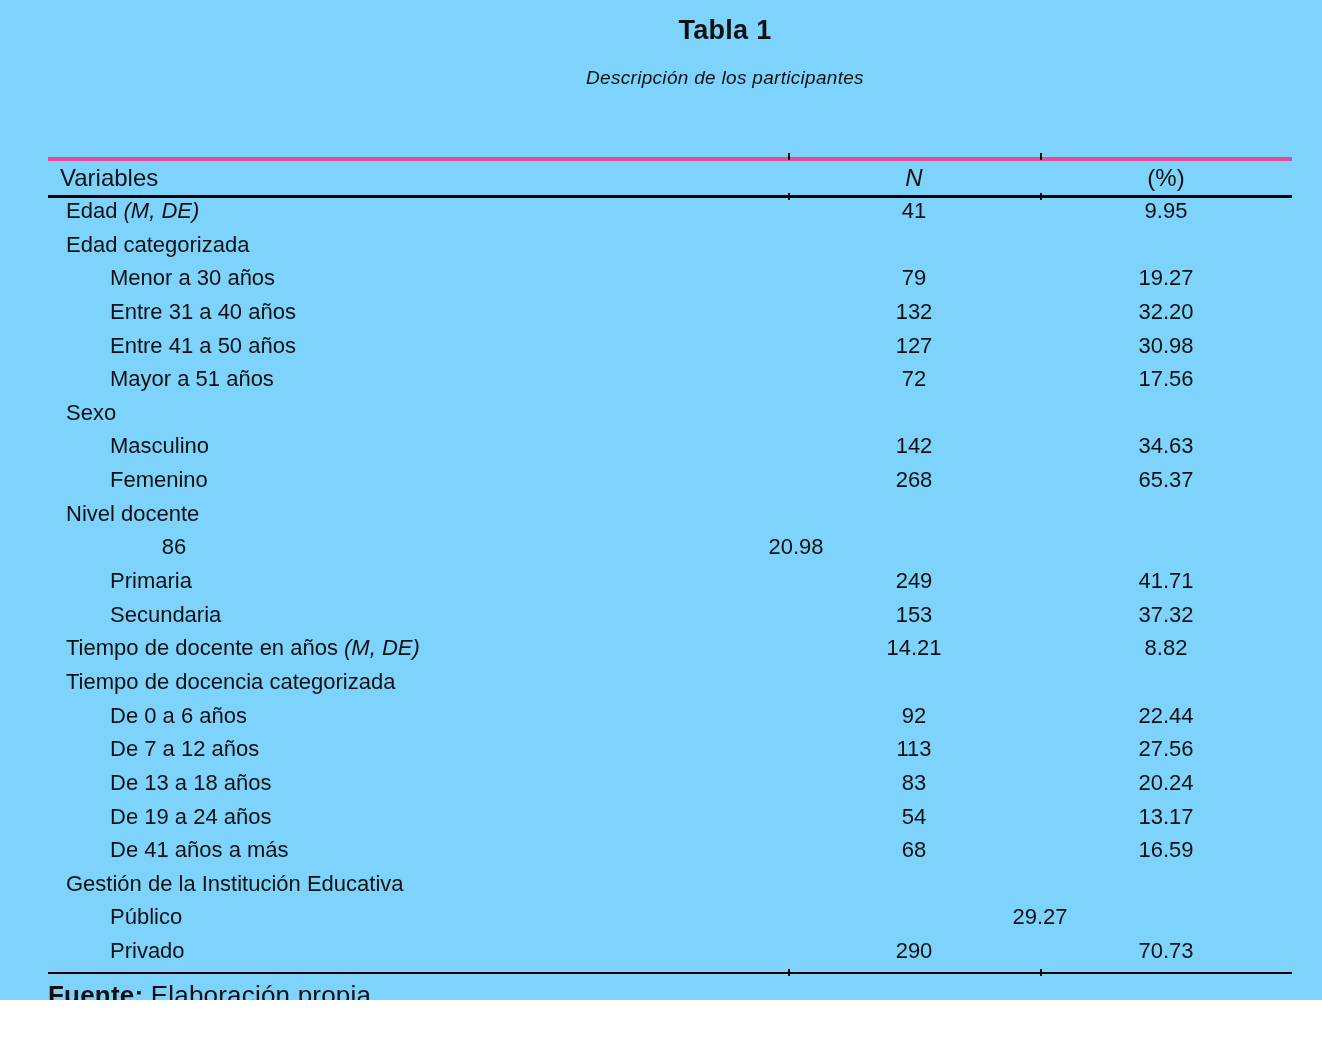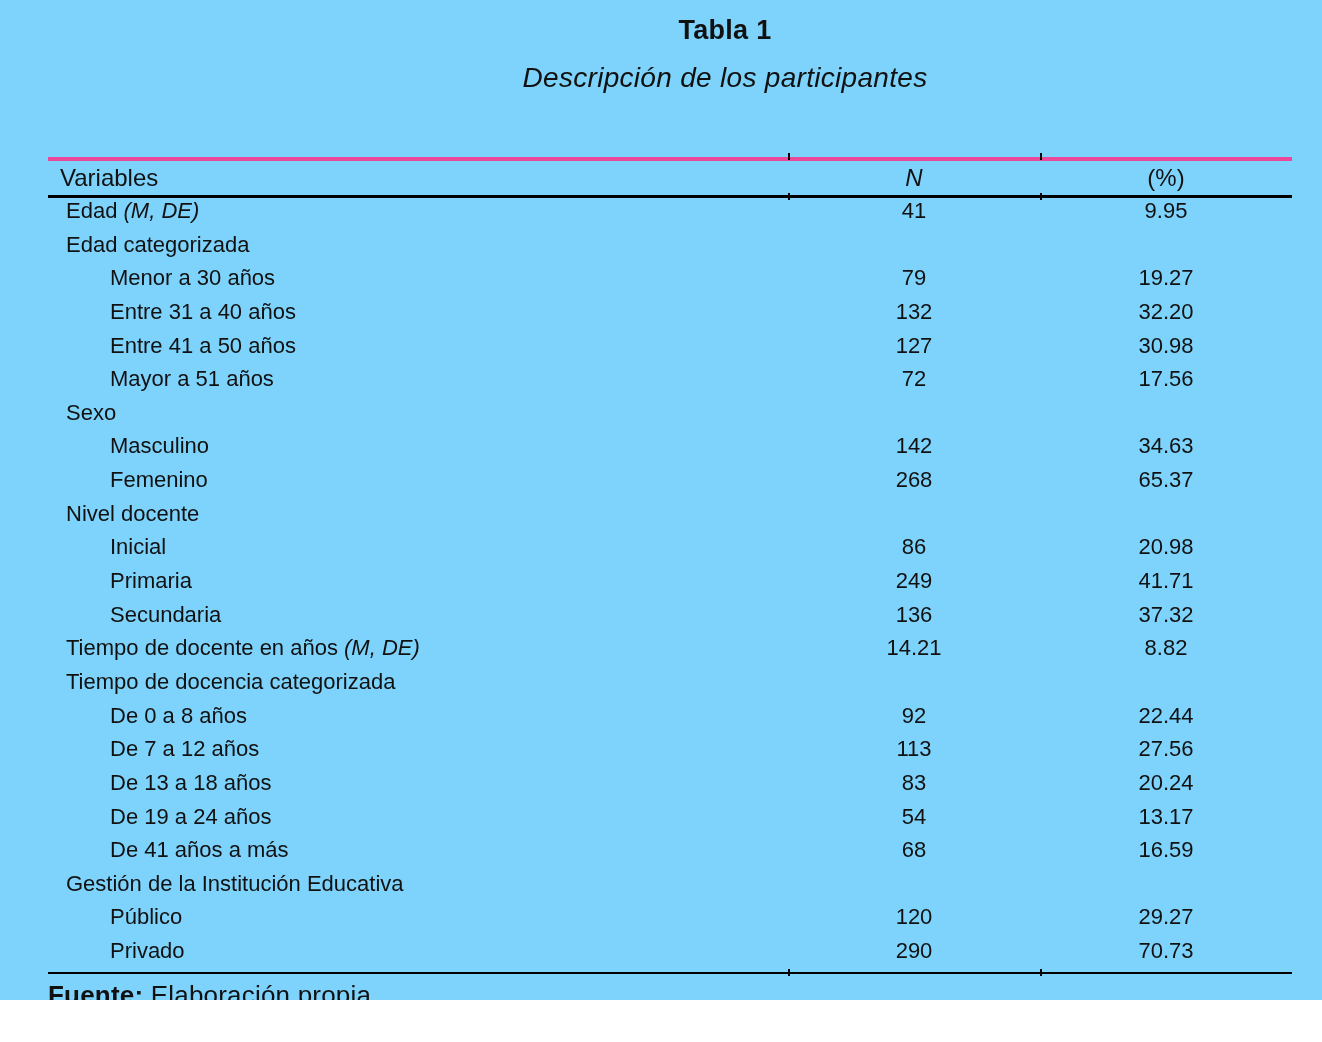--- a/index.html
+++ b/index.html
@@ -19,21 +19,21 @@
     text-align:center;
     padding-left:128px; 
   }
   .caption .tnum{
     font-size:27px;
     font-weight:bold;
     line-height:32px;
     letter-spacing:0.3px;
   }
   .caption .ttitle{
-    font-size:28px;
+    font-size:19px;
     font-style:italic;
     line-height:32px;
     margin-top:16px;
     letter-spacing:0.3px;
   }
   
   .tablewrap{
     position:absolute;
     left:48px;
     top:157px;
@@ -164,46 +164,45 @@
     <div class="cell-var indent"><span>Femenino</span><span class="em"></span></div>
     <div class="cell-n">268</div>
     <div class="cell-pct">65.37</div>
   </div>
         <div class="trow">
     <div class="cell-var"><span>Nivel docente</span><span class="em"></span></div>
     <div class="cell-n"></div>
     <div class="cell-pct"></div>
   </div>
         <div class="trow">
-    <div class="cell-var indent"><span>Inicial</span><span class="em"></span></div>
     <div class="cell-n">86</div>
     <div class="cell-pct">20.98</div>
   </div>
         <div class="trow">
     <div class="cell-var indent"><span>Primaria</span><span class="em"></span></div>
     <div class="cell-n">249</div>
     <div class="cell-pct">41.71</div>
   </div>
         <div class="trow">
     <div class="cell-var indent"><span>Secundaria</span><span class="em"></span></div>
-    <div class="cell-n">136</div>
+    <div class="cell-n">153</div>
     <div class="cell-pct">37.32</div>
   </div>
         <div class="trow">
     <div class="cell-var"><span>Tiempo de docente en años </span><span class="em">(M, DE)</span></div>
     <div class="cell-n">14.21</div>
     <div class="cell-pct">8.82</div>
   </div>
         <div class="trow">
     <div class="cell-var"><span>Tiempo de docencia categorizada</span><span class="em"></span></div>
     <div class="cell-n"></div>
     <div class="cell-pct"></div>
   </div>
         <div class="trow">
-    <div class="cell-var indent"><span>De 0 a 8 años</span><span class="em"></span></div>
+    <div class="cell-var indent"><span>De 0 a 6 años</span><span class="em"></span></div>
     <div class="cell-n">92</div>
     <div class="cell-pct">22.44</div>
   </div>
         <div class="trow">
     <div class="cell-var indent"><span>De 7 a 12 años</span><span class="em"></span></div>
     <div class="cell-n">113</div>
     <div class="cell-pct">27.56</div>
   </div>
         <div class="trow">
     <div class="cell-var indent"><span>De 13 a 18 años</span><span class="em"></span></div>
@@ -220,21 +219,20 @@
     <div class="cell-n">68</div>
     <div class="cell-pct">16.59</div>
   </div>
         <div class="trow">
     <div class="cell-var"><span>Gestión de la Institución Educativa</span><span class="em"></span></div>
     <div class="cell-n"></div>
     <div class="cell-pct"></div>
   </div>
         <div class="trow">
     <div class="cell-var indent"><span>Público</span><span class="em"></span></div>
-    <div class="cell-n">120</div>
     <div class="cell-pct">29.27</div>
   </div>
         <div class="trow">
     <div class="cell-var indent"><span>Privado</span><span class="em"></span></div>
     <div class="cell-n">290</div>
     <div class="cell-pct">70.73</div>
   </div>
       </div>
   </div>
 

